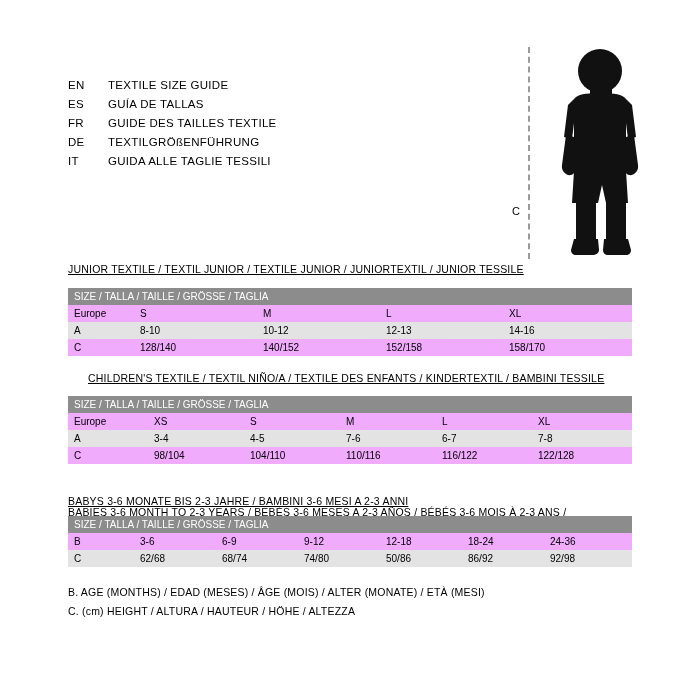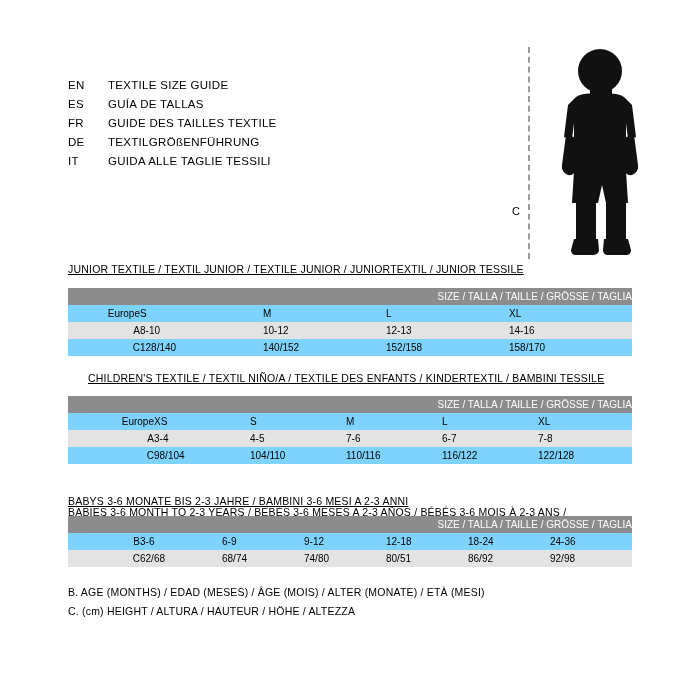--- a/index.html
+++ b/index.html
@@ -104,25 +104,24 @@
   .hdr-band td {
     background: #8c8c8c;
     color: #ffffff;
     font-size: 10px;
     height: 18px;
   }
   .row-alt td {
     background: #e3e3e3;
   }
   .row-plain td {
-    background: #7dd3fc;
+    background: #f0abfc;
   }
   .cell-pad {
     padding-left: 6px !important;
-    text-align: right;
   }
 
   
   .legend {
     position: absolute;
     left: 68px;
     top: 583px;
     width: 560px;
   }
   .legend-row {
@@ -292,21 +291,21 @@
         <td>9-12</td>
         <td>12-18</td>
         <td>18-24</td>
         <td>24-36</td>
       </tr>
       <tr class="row-alt">
         <td class="cell-pad">C</td>
         <td>62/68</td>
         <td>68/74</td>
         <td>74/80</td>
-        <td>80/51</td>
+        <td>50/86</td>
         <td>86/92</td>
         <td>92/98</td>
       </tr>
     </tbody>
   </table>
 
   <div class="legend">
     <div class="legend-row">B. AGE (MONTHS) / EDAD (MESES) / ÂGE (MOIS) / ALTER (MONATE) / ETÀ (MESI)</div>
     <div class="legend-row">C. (cm) HEIGHT / ALTURA / HAUTEUR / HÖHE / ALTEZZA</div>
   </div>

